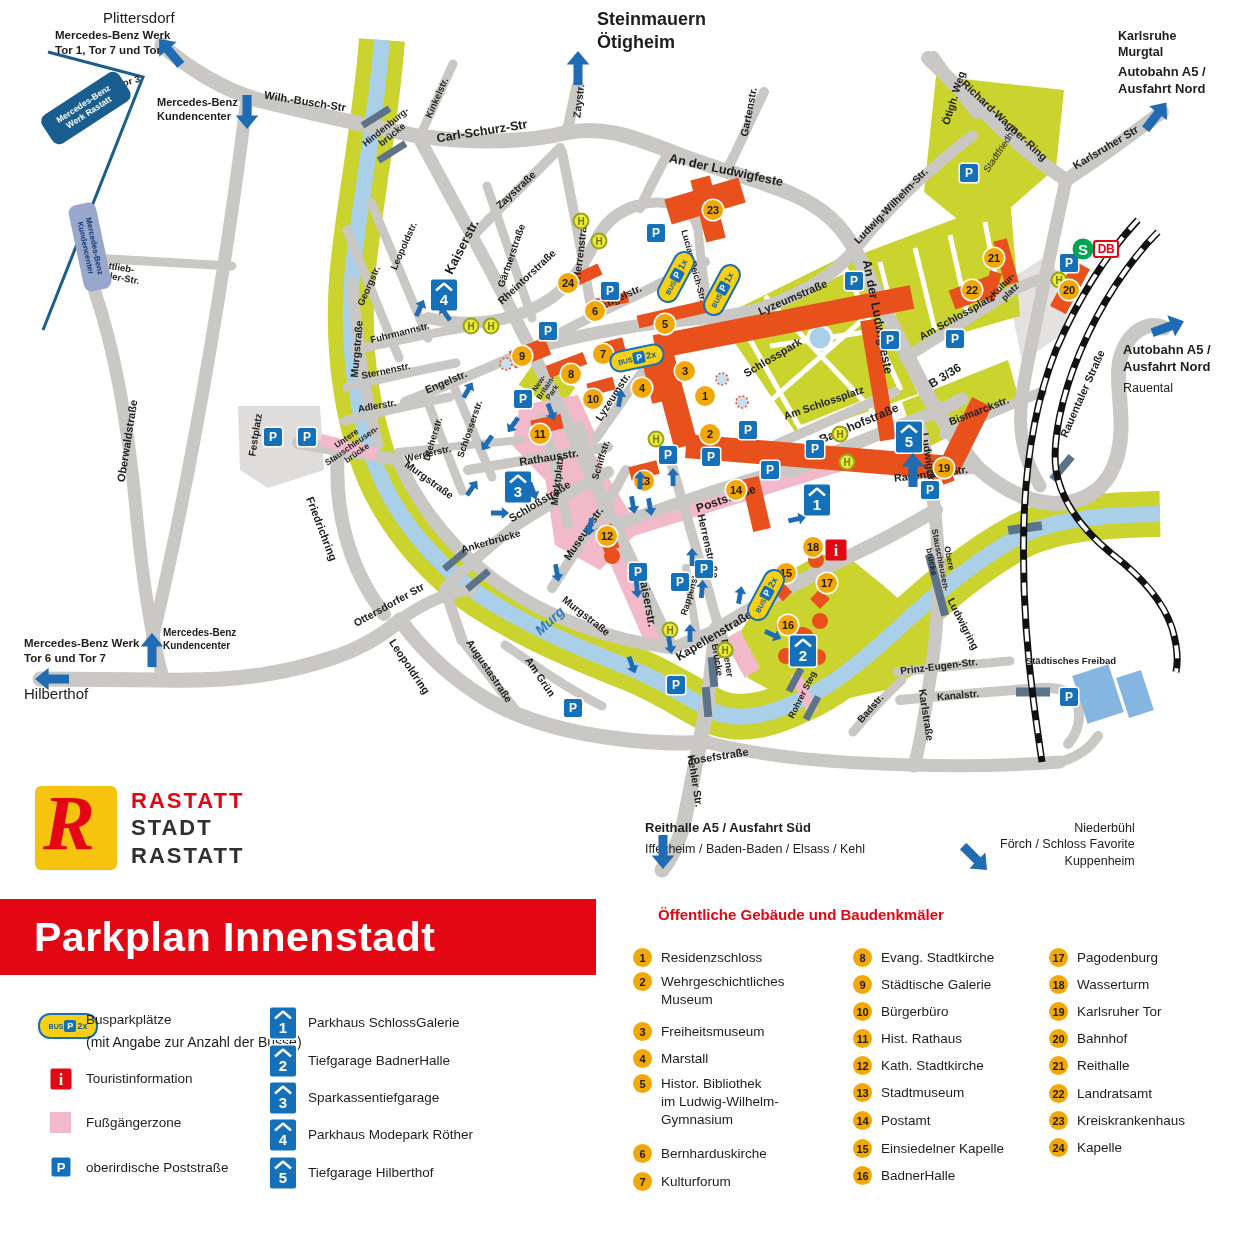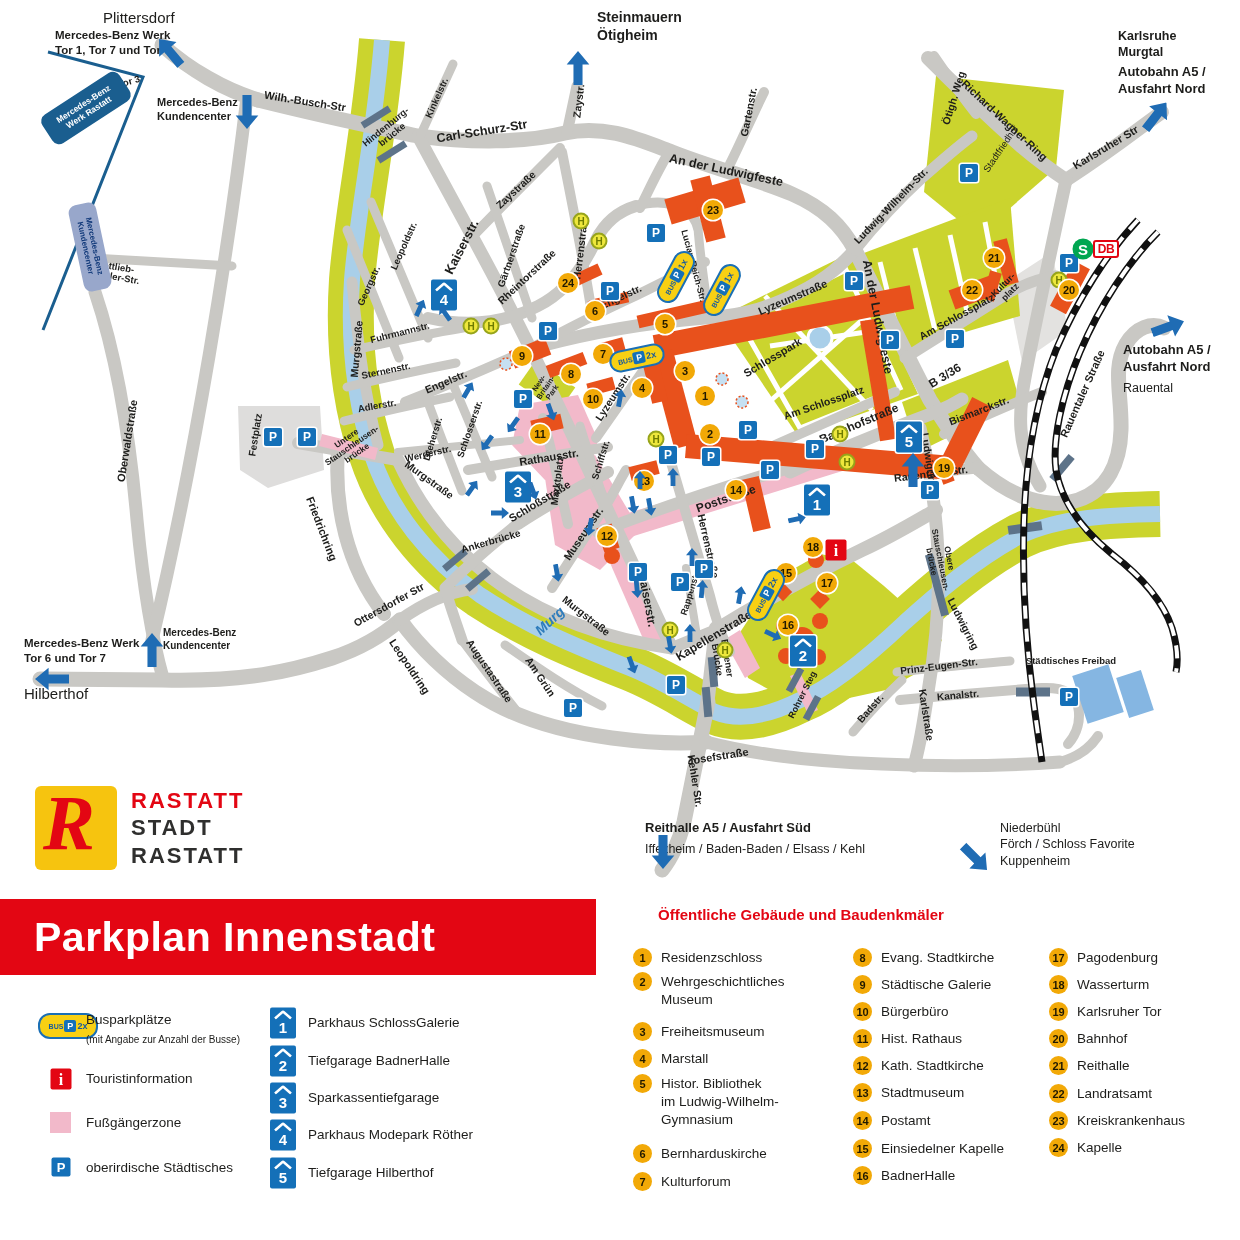--- a/index.html
+++ b/index.html
@@ -47,21 +47,21 @@
   #banner{position:absolute;left:0;top:899px;width:596px;height:76px;background:#e30613;}
   #banner h1{margin:0;color:#fff;font-size:41px;font-weight:700;line-height:76px;padding-left:34px;
              letter-spacing:0.5px;}
   #logo{position:absolute;left:35px;top:786px;display:flex;align-items:center;gap:14px;}
   #logo .lmark{width:82px;height:84px;background:#f6c40f;border-radius:6px;position:relative;overflow:hidden;}
   #logo .lmark span{position:absolute;left:8px;top:-8px;font-family:"Liberation Serif",serif;
                     font-style:italic;font-size:78px;font-weight:700;color:#e30613;}
   #logo .ltext div{font-size:22px;font-weight:700;letter-spacing:2px;color:#2f2f2e;line-height:1.25;}
   #logo .ltext .l1{color:#e30613;}
   .leg-label{position:absolute;font-size:13.5px;color:#1d1d1b;}
-  .leg-sub{position:absolute;font-size:10px;color:#1d1d1b;}
+  .leg-sub{position:absolute;font-size:14px;color:#1d1d1b;}
   #bldg-header{position:absolute;left:658px;top:906px;font-size:15px;font-weight:700;color:#e30613;}
   .bldg-item{position:absolute;display:flex;gap:9px;align-items:flex-start;}
   .bldg-item .badge2{flex:0 0 auto;width:19px;height:19px;background:#f2a907;color:#211a00;border-radius:50%;
         font-size:11px;font-weight:700;display:flex;align-items:center;justify-content:center;}
   .bldg-item .bname{font-size:13.5px;color:#1d1d1b;white-space:pre-line;line-height:1.35;padding-top:1px;}
   .pink-sq{position:absolute;width:21px;height:21px;background:#f2b9ca;}
 </style>
 </head>
 <body>
 
@@ -349,37 +349,37 @@
 Britain-
 Park</div>
       <div class="maplabel" style="left: 1071px; top: 661px; font-size: 9.5px; font-weight: 700; transform: translate(-50%, -50%) rotate(0deg);">Städtisches Freibad</div>
       <div class="maplabel" style="left: 1007px; top: 289px; font-size: 9px; font-weight: 700; transform: translate(-50%, -50%) rotate(-45deg);">Kultur-
 platz</div>
       <div class="dest" style="left: 103px; top: 8px; font-size: 15px; font-weight: 400;">Plittersdorf</div>
       <div class="dest" style="left: 55px; top: 28px; font-size: 11.5px; font-weight: 700;">Mercedes-Benz Werk
 Tor 1, Tor 7 und Tor 6</div>
       <div class="dest" style="left: 157px; top: 95px; font-size: 11px; font-weight: 700;">Mercedes-Benz
 Kundencenter</div>
-      <div class="dest" style="left: 597px; top: 8px; font-size: 14px; font-weight: 700;">Steinmauern
+      <div class="dest" style="left: 597px; top: 8px; font-size: 18px; font-weight: 700;">Steinmauern
 Ötigheim</div>
       <div class="dest" style="left: 1118px; top: 28px; font-size: 12.5px; font-weight: 700;">Karlsruhe
 Murgtal</div>
       <div class="dest" style="left: 1118px; top: 64px; font-size: 13px; font-weight: 700;">Autobahn A5 /
 Ausfahrt Nord</div>
       <div class="dest" style="left: 1123px; top: 342px; font-size: 13px; font-weight: 700;">Autobahn A5 /
 Ausfahrt Nord</div>
       <div class="dest" style="left: 1123px; top: 380px; font-size: 12.5px; font-weight: 400;">Rauental</div>
       <div class="dest" style="left: 24px; top: 636px; font-size: 11.5px; font-weight: 700;">Mercedes-Benz Werk
 Tor 6 und Tor 7</div>
       <div class="dest" style="left: 24px; top: 684px; font-size: 15px; font-weight: 400;">Hilberthof</div>
       <div class="dest" style="left: 163px; top: 626px; font-size: 10px; font-weight: 700;">Mercedes-Benz
 Kundencenter</div>
       <div class="dest" style="left: 645px; top: 820px; font-size: 13px; font-weight: 700;">Reithalle A5 / Ausfahrt Süd</div>
       <div class="dest" style="left: 645px; top: 841px; font-size: 12.5px; font-weight: 400;">Iffezheim / Baden-Baden / Elsass / Kehl</div>
-      <div class="dest" style="left: 1000px; top: 820px; font-size: 12.5px; font-weight: 400;">Niederbühl
+      <div class="dest" style="left: 1000px; top: 820px; font-size: 12.5px; font-weight: 400; text-align: right;">Niederbühl
 Förch / Schloss Favorite
 Kuppenheim</div>
       <div class="p-icon" style="left: 273px; top: 437px; width: 18px; height: 18px; font-size: 12px;">P</div>
       <div class="p-icon" style="left: 307px; top: 437px; width: 18px; height: 18px; font-size: 12px;">P</div>
       <div class="p-icon" style="left: 656px; top: 233px; width: 18px; height: 18px; font-size: 12px;">P</div>
       <div class="p-icon" style="left: 610px; top: 291px; width: 18px; height: 18px; font-size: 12px;">P</div>
       <div class="p-icon" style="left: 548px; top: 331px; width: 18px; height: 18px; font-size: 12px;">P</div>
       <div class="p-icon" style="left: 523px; top: 399px; width: 18px; height: 18px; font-size: 12px;">P</div>
       <div class="p-icon" style="left: 748px; top: 430px; width: 18px; height: 18px; font-size: 12px;">P</div>
       <div class="p-icon" style="left: 668px; top: 455px; width: 18px; height: 18px; font-size: 12px;">P</div>
@@ -620,21 +620,21 @@
   <div class="leg-sub" style="left:86px;top:1034px">(mit Angabe zur Anzahl der Busse)</div>
   <div class="info-icon" style="left:61px;top:1079px">
       <span>i</span>
     </div>
   <div class="leg-label" style="left:86px;top:1071px">Touristinformation</div>
   <div class="pink-sq" style="left:50px;top:1112px"></div>
   <div class="leg-label" style="left:86px;top:1115px">Fußgängerzone</div>
   <div class="p-icon" style="left:61px;top:1167px">
       <span>P</span>
     </div>
-  <div class="leg-label" style="left:86px;top:1160px">oberirdische Städtisches</div>
+  <div class="leg-label" style="left:86px;top:1160px">oberirdische Poststraße</div>
 
   <div id="bldg-header">Öffentliche Gebäude und Baudenkmäler</div>
 
 <div class="garage" style="left: 283px; top: 1023px;">
       <svg width="18" height="9" viewBox="0 0 18 9">
         <polyline points="1,8 9,1 17,8" fill="none" stroke="#fff" stroke-width="2.5"></polyline>
       </svg>
       <span class="gnum">1</span>
     </div>
     <div class="leg-label" style="left: 308px; top: 1015px;">Parkhaus SchlossGalerie</div>

